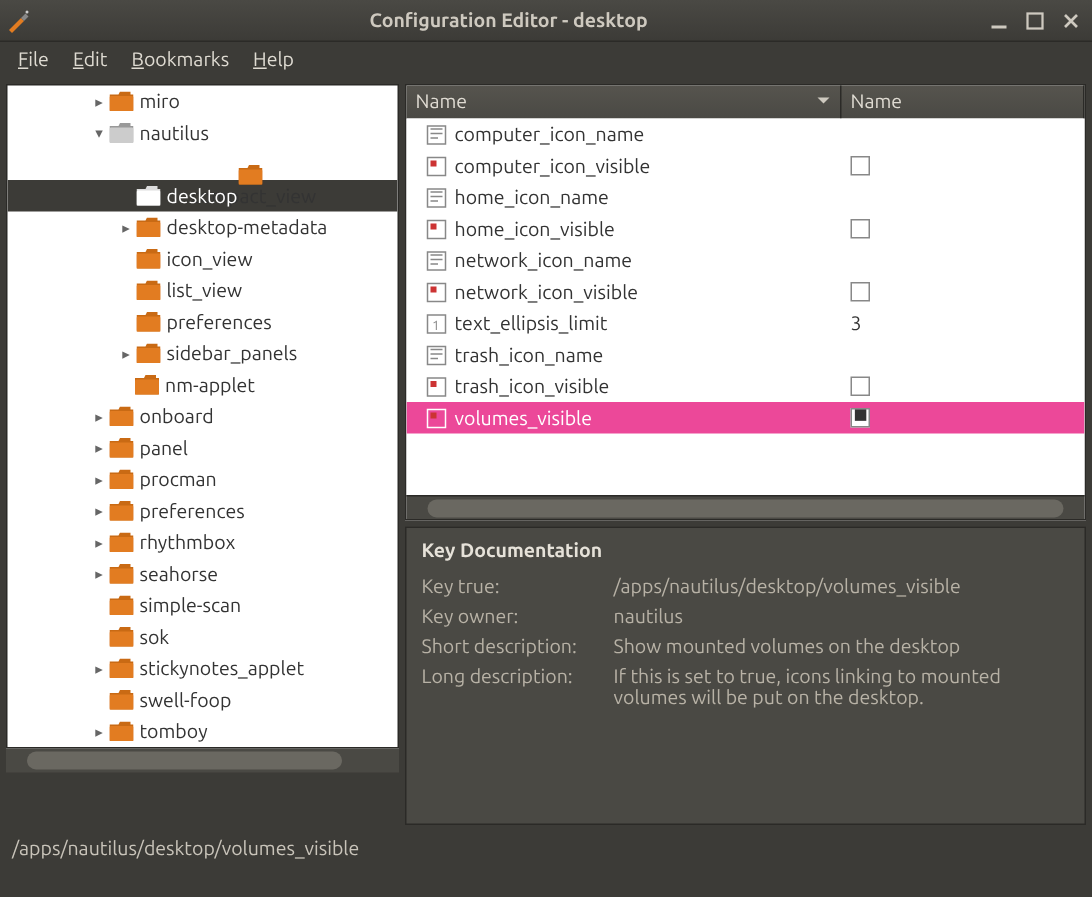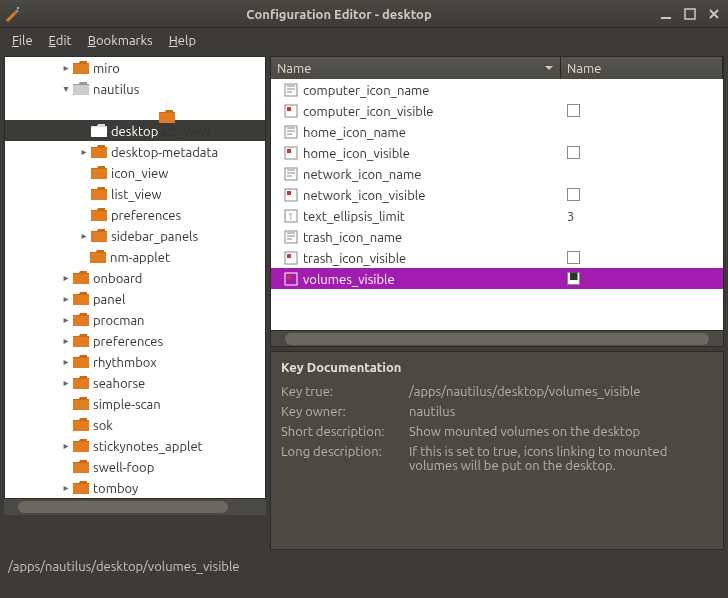--- a/index.html
+++ b/index.html
@@ -105,21 +105,21 @@
   flex: 1;
   overflow-y: auto;
   background: #fff;
 }
 .keylist-row {
   display: flex;
   height: 21px;
   align-items: center;
 }
 .keylist-row.selected {
-  background: #a21caf;
+  background: #ec4899;
   color: #fff;
   text-align: center;
 }
 .keylist-row .cell-name {
   width: 290px;
   display: flex;
   align-items: center;
   padding-left: 12px;
   gap: 4px;
 }

